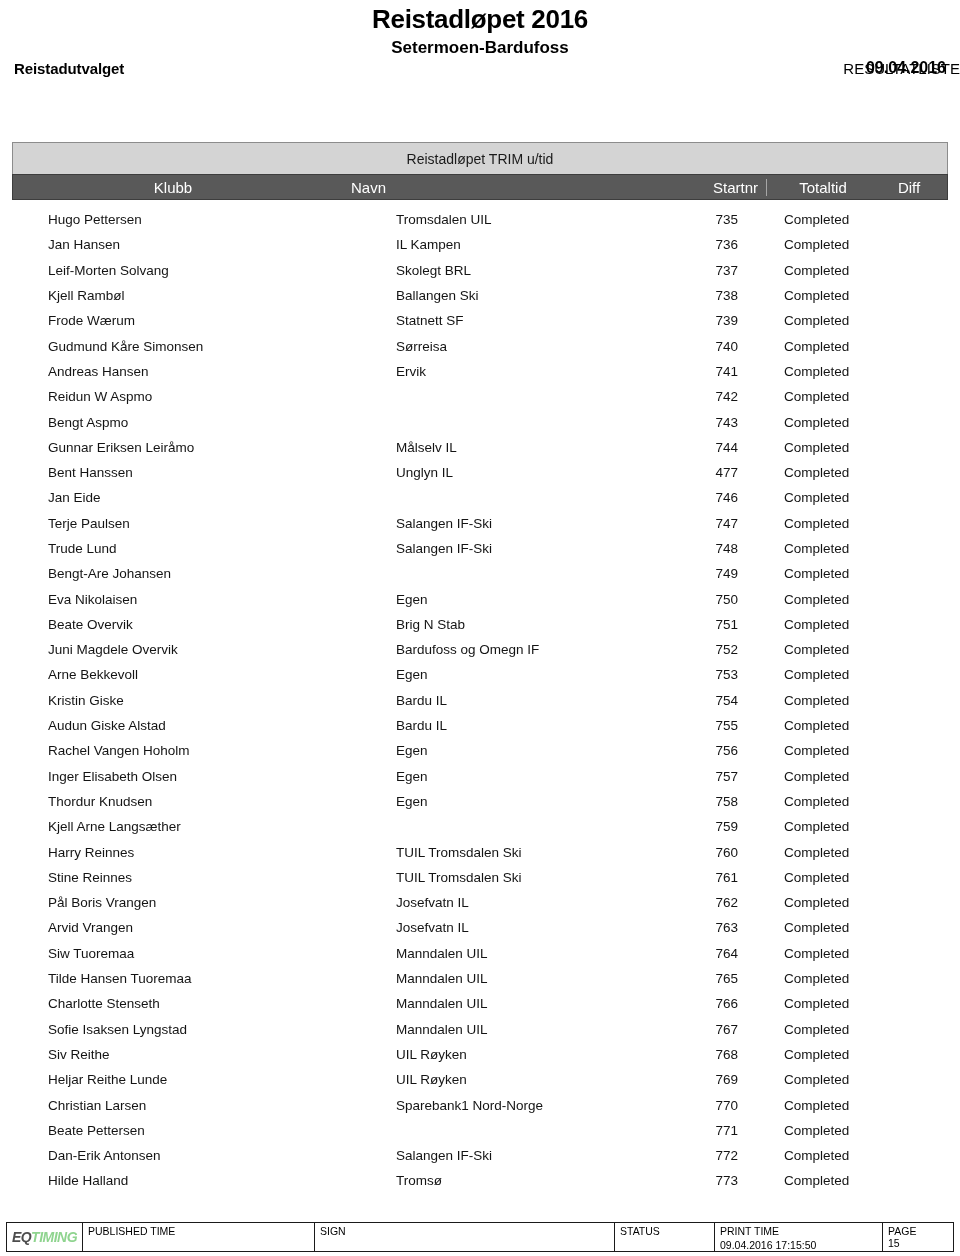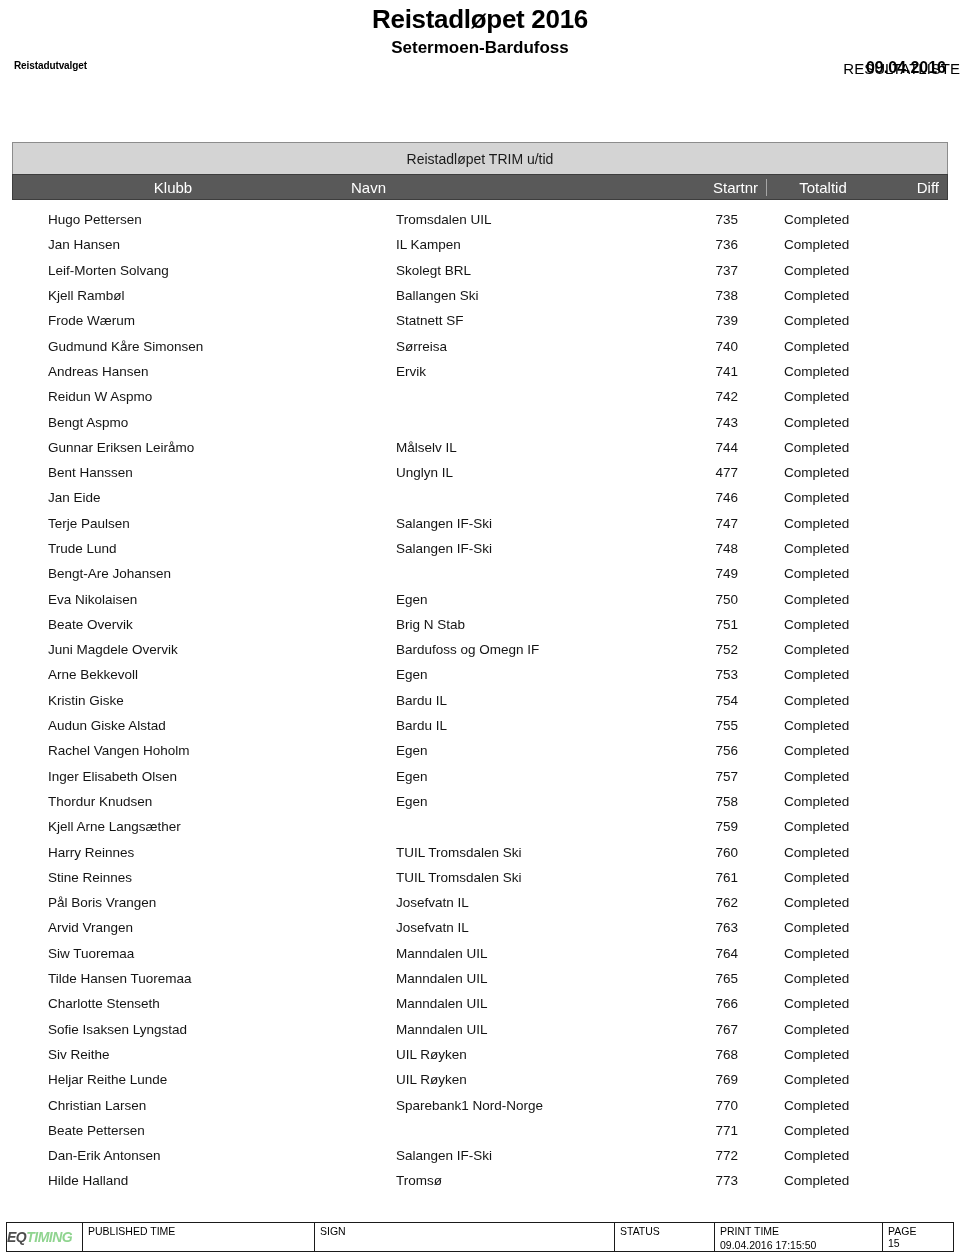--- a/index.html
+++ b/index.html
@@ -21,21 +21,21 @@
     position: absolute;
     left: 0;
     top: 0;
     width: 960px;
     height: 96px;
   }
   .org-label {
     position: absolute;
     left: 14px;
     top: 60px;
-    font-size: 10px;
+    font-size: 15px;
     font-weight: bold;
     letter-spacing: -0.1px;
   }
   .event-title {
     position: absolute;
     left: 0;
     top: 4px;
     width: 960px;
     text-align: center;
     font-size: 26px;
@@ -103,21 +103,21 @@
   .ch {
     box-sizing: border-box;
     white-space: nowrap;
     overflow: hidden;
   }
   .ch-navn      { width: 322px; padding-left: 18px; text-align: left; }
   .ch-klubb     { width: 320px; text-align: center; }
   .ch-startnr   { width: 112px; text-align: right; padding-right: 8px;
                   border-right: 1px solid #a6a6a6; }
   .ch-totaltid  { width: 112px; text-align: center; }
-  .ch-diff      { width: 68px;  text-align: right; padding-right: 8px; }
+  .ch-diff      { width: 68px;  text-align: center; padding-right: 8px; }
 
   
   .rows {
     padding-top: 7px;
   }
   .row {
     display: flex;
     align-items: center;
     height: 25.3px;
     font-size: 13.5px;
@@ -156,21 +156,21 @@
     flex-direction: column;
     justify-content: flex-start;
     overflow: hidden;
     white-space: nowrap;
   }
   .f-logo {
     width: 76px;
     border-right: 1px solid #1a1a1a;
     display: flex;
     align-items: center;
-    justify-content: flex-start;
+    justify-content: center;
     font-style: italic;
     font-weight: bold;
     font-size: 14px;
     letter-spacing: -0.5px;
     box-sizing: border-box;
   }
   .logo-eq { color: #4d4d4d; }
   .logo-timing { color: #8fd48f; }
   .f-published { width: 232px; }
   .f-sign      { width: 300px; }

